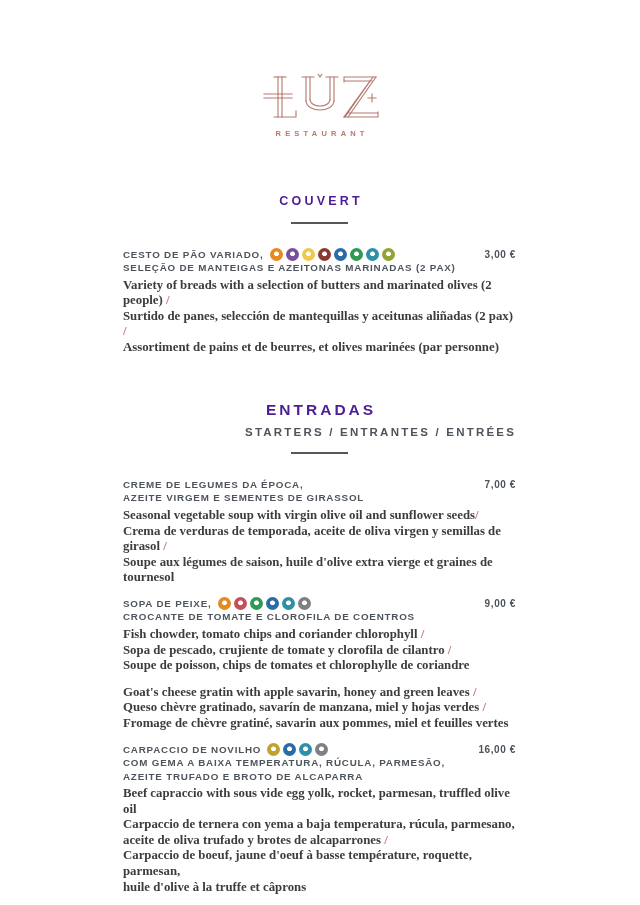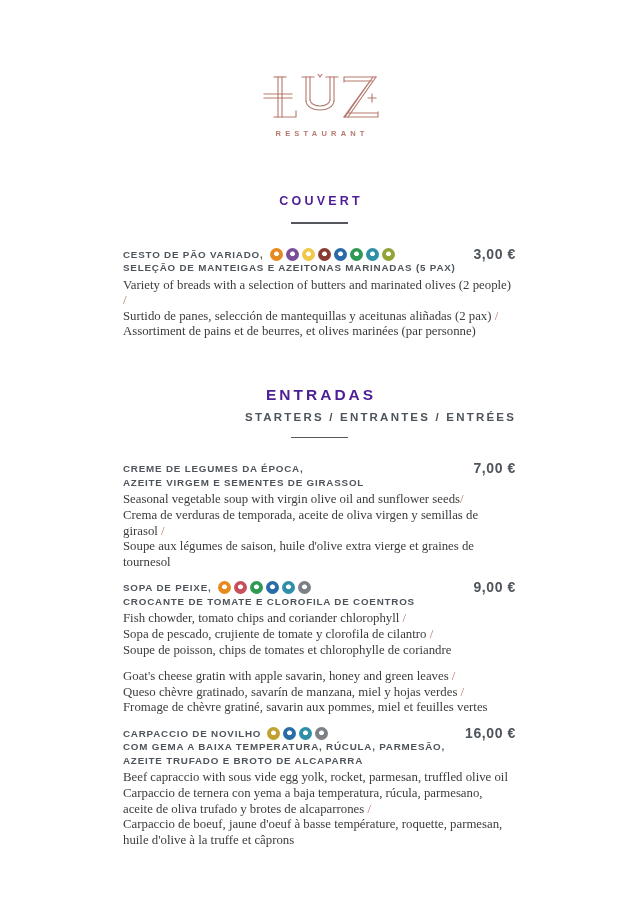--- a/index.html
+++ b/index.html
@@ -44,29 +44,29 @@
   .menu-item + .menu-item{margin-top:11px;}
   .head{display:flex;justify-content:space-between;align-items:flex-start;}
   .names{flex:1 1 auto;}
   .name-line{
     font-size:9.8px;font-weight:700;
     letter-spacing:.8px;line-height:13.5px;
     color:#4e545b;white-space:nowrap;
   }
   .price{
     flex:0 0 auto;margin-left:10px;
-    font-size:14px;font-weight:700;letter-spacing:.6px;
+    font-size:10px;font-weight:700;letter-spacing:.6px;
     color:#4e545b;white-space:nowrap;line-height:13.5px;
   }
   .allergens{display:inline-flex;gap:3px;margin-left:6px;vertical-align:-3px;}
   .dot{width:13px;height:13px;border-radius:50%;display:inline-block;}
   .descs{margin-top:3px;}
   .desc-line{
     font-family:"Liberation Serif",serif;
-    font-size:12.8px;line-height:15.6px;color:#3c3c3c;
+    font-size:12.8px;line-height:15.6px;color:#3c3c3c;font-weight:bold;
   }
   .desc-line .slash{color:#b5786c;}
 </style>
 </head>
 <body>
 
 <div class="page">
 
   <div class="logo">
     <svg width="120" height="46" viewBox="0 0 120 46" fill="none" stroke="#b5786c" stroke-width="1.1" stroke-linecap="square">
@@ -102,21 +102,21 @@
                 <div class="name-line"><span>CESTO DE PÃO VARIADO,</span><span class="allergens">
                     <span class="dot" style="background: radial-gradient(circle at 50% 45%, rgba(255, 255, 255, 0.92) 0px, rgba(255, 255, 255, 0.92) 2.1px, rgb(230, 137, 30) 2.7px);"></span>
                     <span class="dot" style="background: radial-gradient(circle at 50% 45%, rgba(255, 255, 255, 0.92) 0px, rgba(255, 255, 255, 0.92) 2.1px, rgb(123, 78, 154) 2.7px);"></span>
                     <span class="dot" style="background: radial-gradient(circle at 50% 45%, rgba(255, 255, 255, 0.92) 0px, rgba(255, 255, 255, 0.92) 2.1px, rgb(240, 200, 75) 2.7px);"></span>
                     <span class="dot" style="background: radial-gradient(circle at 50% 45%, rgba(255, 255, 255, 0.92) 0px, rgba(255, 255, 255, 0.92) 2.1px, rgb(138, 59, 49) 2.7px);"></span>
                     <span class="dot" style="background: radial-gradient(circle at 50% 45%, rgba(255, 255, 255, 0.92) 0px, rgba(255, 255, 255, 0.92) 2.1px, rgb(42, 108, 168) 2.7px);"></span>
                     <span class="dot" style="background: radial-gradient(circle at 50% 45%, rgba(255, 255, 255, 0.92) 0px, rgba(255, 255, 255, 0.92) 2.1px, rgb(47, 154, 84) 2.7px);"></span>
                     <span class="dot" style="background: radial-gradient(circle at 50% 45%, rgba(255, 255, 255, 0.92) 0px, rgba(255, 255, 255, 0.92) 2.1px, rgb(46, 143, 166) 2.7px);"></span>
                     <span class="dot" style="background: radial-gradient(circle at 50% 45%, rgba(255, 255, 255, 0.92) 0px, rgba(255, 255, 255, 0.92) 2.1px, rgb(147, 164, 55) 2.7px);"></span>
                   </span></div>
-                <div class="name-line"><span>SELEÇÃO DE MANTEIGAS E AZEITONAS MARINADAS (5 PAX)</span></div>
+                <div class="name-line"><span>SELEÇÃO DE MANTEIGAS E AZEITONAS MARINADAS (2 PAX)</span></div>
               </div>
       <div class="price">3,00 €</div>
     </div>
     <div class="descs">
               <div class="desc-line">Variety of breads with a selection of butters and marinated olives (2 people) <span class="slash">/</span></div>
               <div class="desc-line">Surtido de panes, selección de mantequillas y aceitunas aliñadas (2 pax) <span class="slash">/</span></div>
               <div class="desc-line">Assortiment de pains et de beurres, et olives marinées (par personne)</div>
             </div>
   </article>
 </div>

